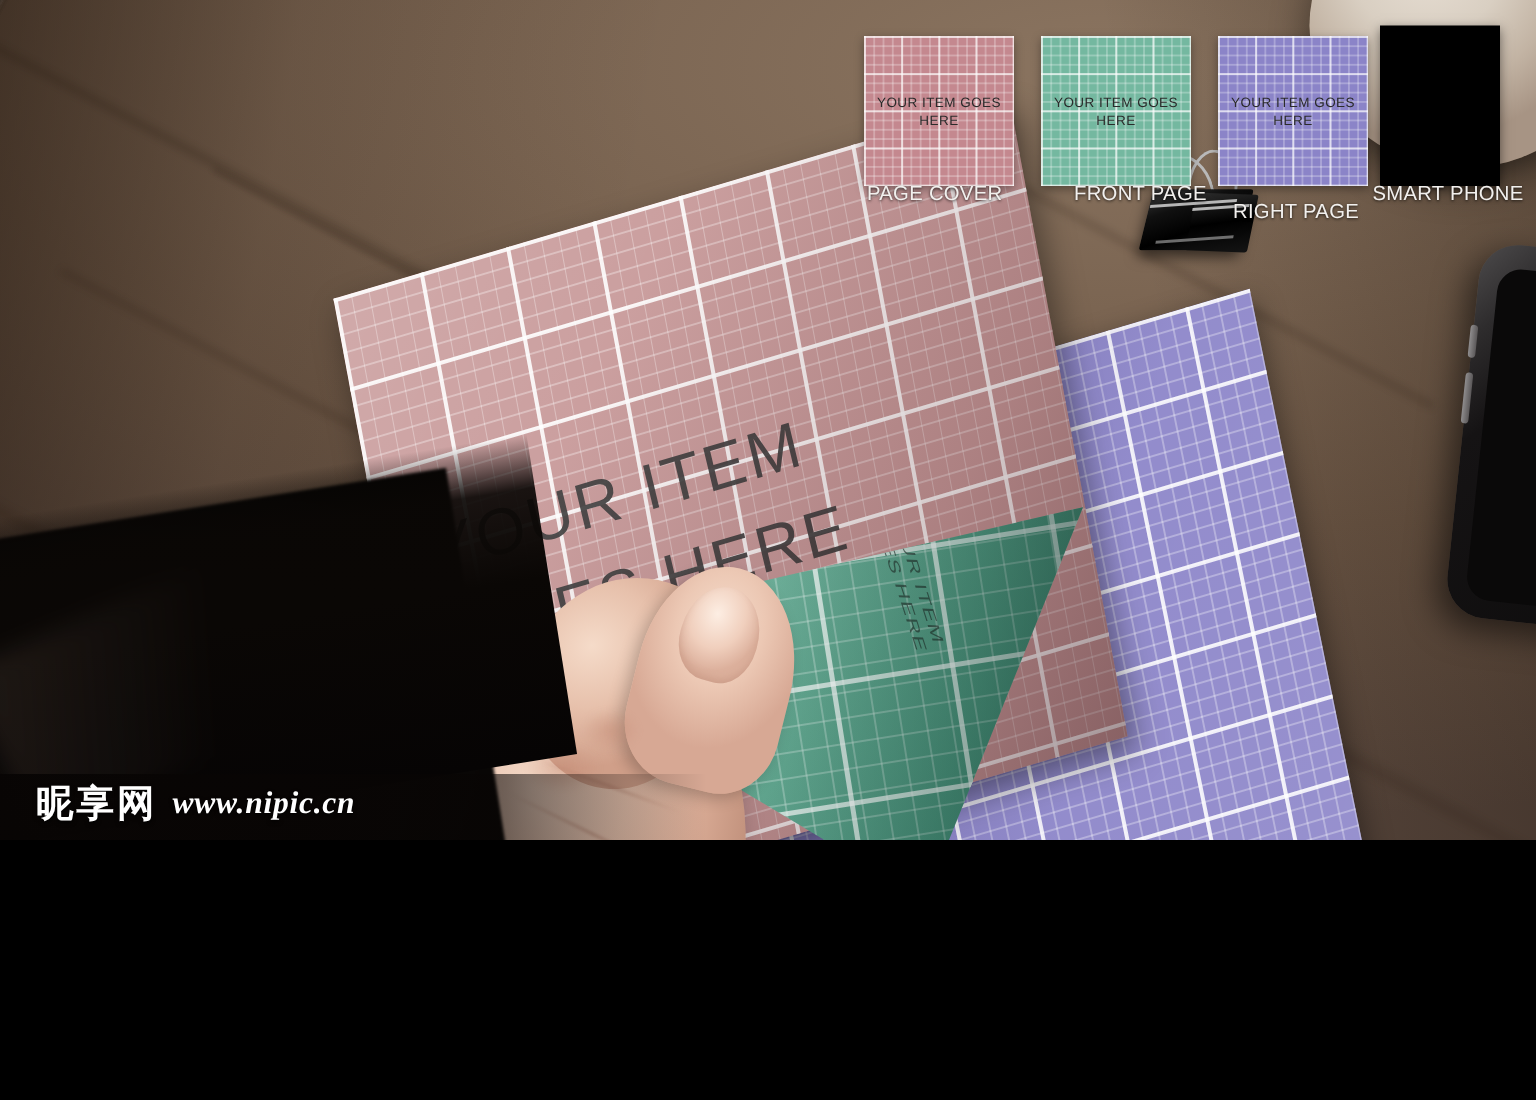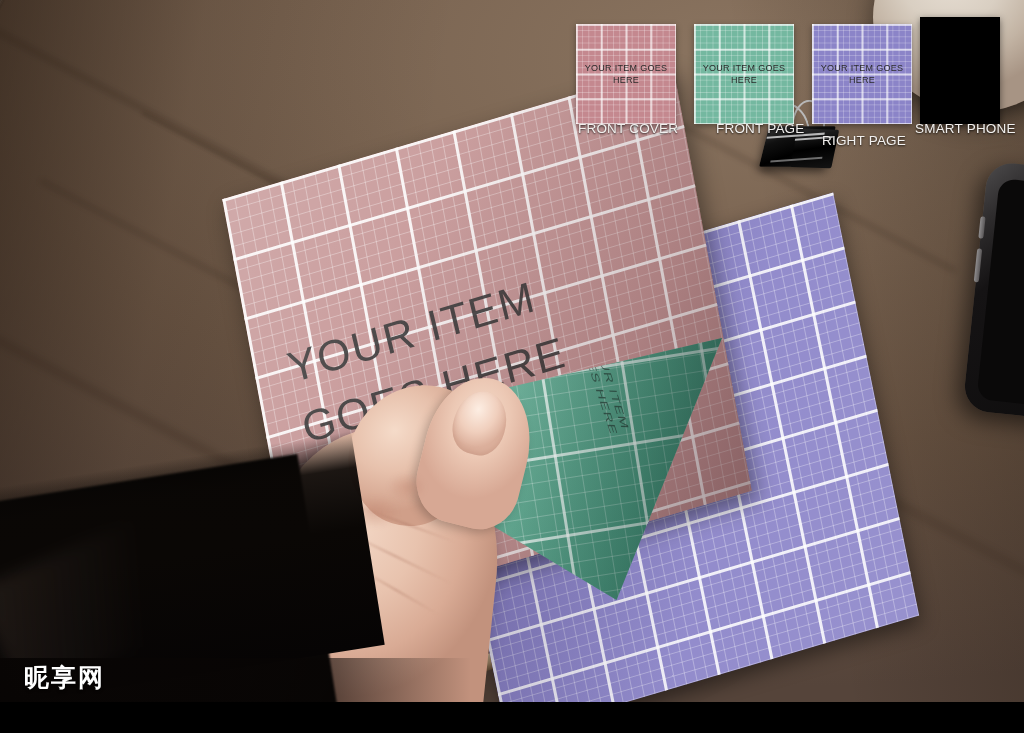--- a/index.html
+++ b/index.html
@@ -1,21 +1,21 @@
 <!DOCTYPE html>
 <html><head>
 <meta charset="utf-8">
 <title>Brochure Mockup</title>
 <style>
   html,body{margin:0;padding:0;background:#000;}
   body{font-family:"Liberation Sans",sans-serif;}
 
   #stage{
     position:relative;
-    width:1024px;height:702px;
+    width:1024px;height:560px;
     overflow:hidden;
     background:#15803d;
   }
 
   
   .wood{
     position:absolute;inset:0;
     background:
       linear-gradient(118deg, rgba(255,255,255,.05) 0 2px, rgba(0,0,0,.05) 2px 5px, transparent 5px 11px),
       linear-gradient(118deg, rgba(0,0,0,.10) 0 1px, transparent 1px 7px),
@@ -403,24 +403,25 @@
 
     <div class="swatch" style="left:812px;background:#8b84c8;">
       <div class="grid-fine"></div>
       <div class="grid-bold"></div>
       <div class="sw-text">YOUR ITEM
 GOES HERE</div>
     </div>
 
     <div class="sw-phone" style="left:920px;"></div>
 
-    <div class="sw-label" style="left:578px;">FRONT COVER</div>
+    <div class="sw-label" style="left:578px;">PAGE COVER</div>
     <div class="sw-label" style="left:716px;">FRONT PAGE</div>
     <div class="sw-label" style="left:822px;margin-top:12px;">RIGHT PAGE</div>
     <div class="sw-label" style="left:915px;">SMART PHONE</div>
   </div>
 
   <div class="footer-bar"></div>
   <div class="wm">
     <span class="wm-cn">昵享网</span>
+    <span class="wm-url">www.nipic.cn</span>
   </div>
 
 </div>
 
 </body></html>

